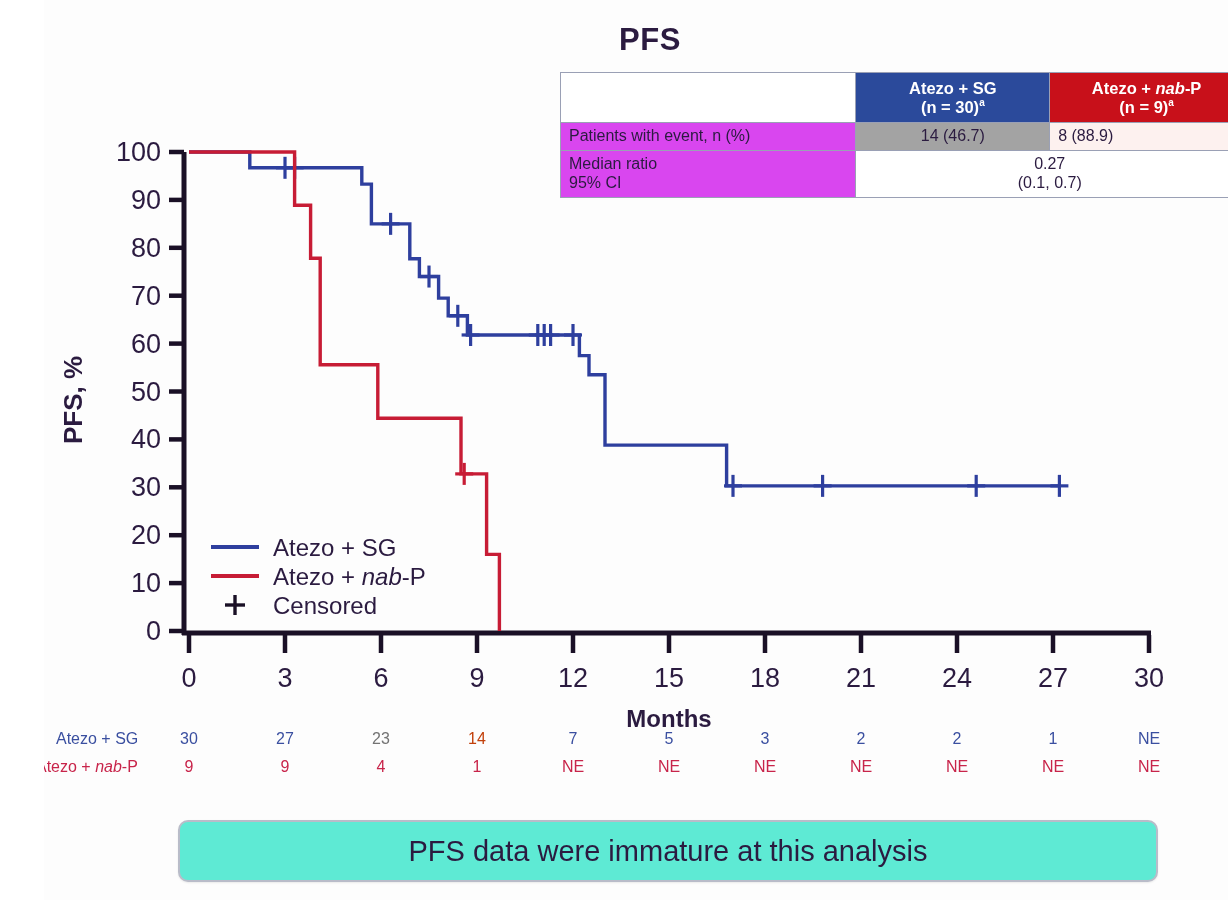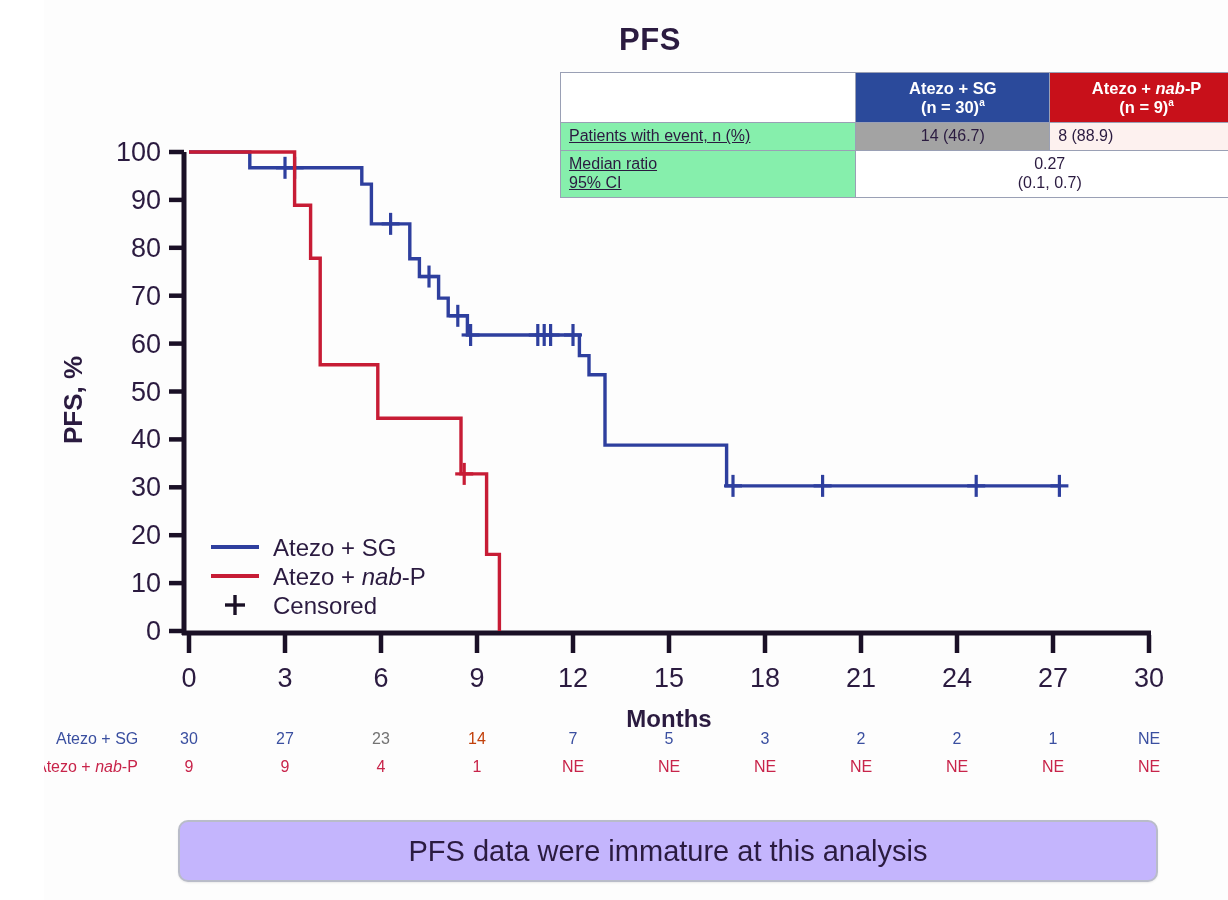--- a/index.html
+++ b/index.html
@@ -60,22 +60,21 @@
     padding: 6px 4px;
   }
   .th-blank { background: #ffffff; border: 1px solid #9aa0b5; }
   .th-blue  { background: #2b4a9b; border: 1px solid #2b4a9b; }
   .th-red   { background: #c8101a; border: 1px solid #c8101a; }
   .row-label {
     text-align: left;
     width: 300px;
     line-height: 1.18;
     font-size: 16px;
-    background: #86efac;
-    text-decoration: underline;
+    background: #d946ef;
   }
   .cell-blue {
     background: #a3a3a3;
     text-align: center;
     line-height: 1.18;
     width: 190px;
     font-size: 16px;
   }
   .cell-red {
     background: #fdf1ef;
@@ -126,21 +125,21 @@
   }
   
   #banner {
     position: absolute;
     left: 142px;
     top: 820px;
     width: 980px;
     height: 62px;
     border: 2px solid #b9bcc9;
     border-radius: 10px;
-    background: #c4b5fd;
+    background: #5eead4;
     display: flex;
     align-items: center;
     justify-content: center;
     box-sizing: border-box;
     box-shadow: 0 1px 2px rgba(0,0,0,0.08);
   }
   #banner-text {
     font-size: 29px;
     color: #2b1b40;
   }

